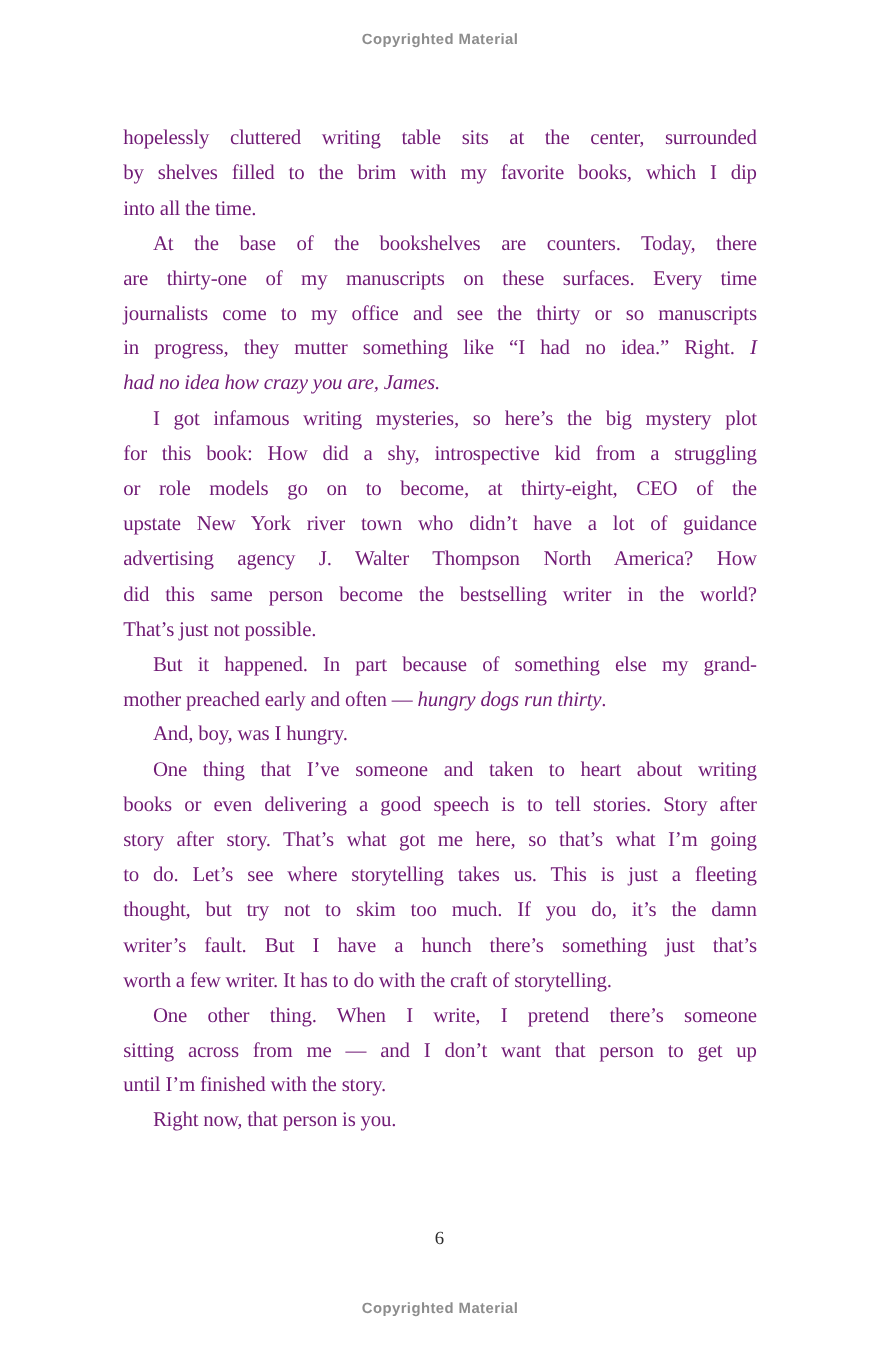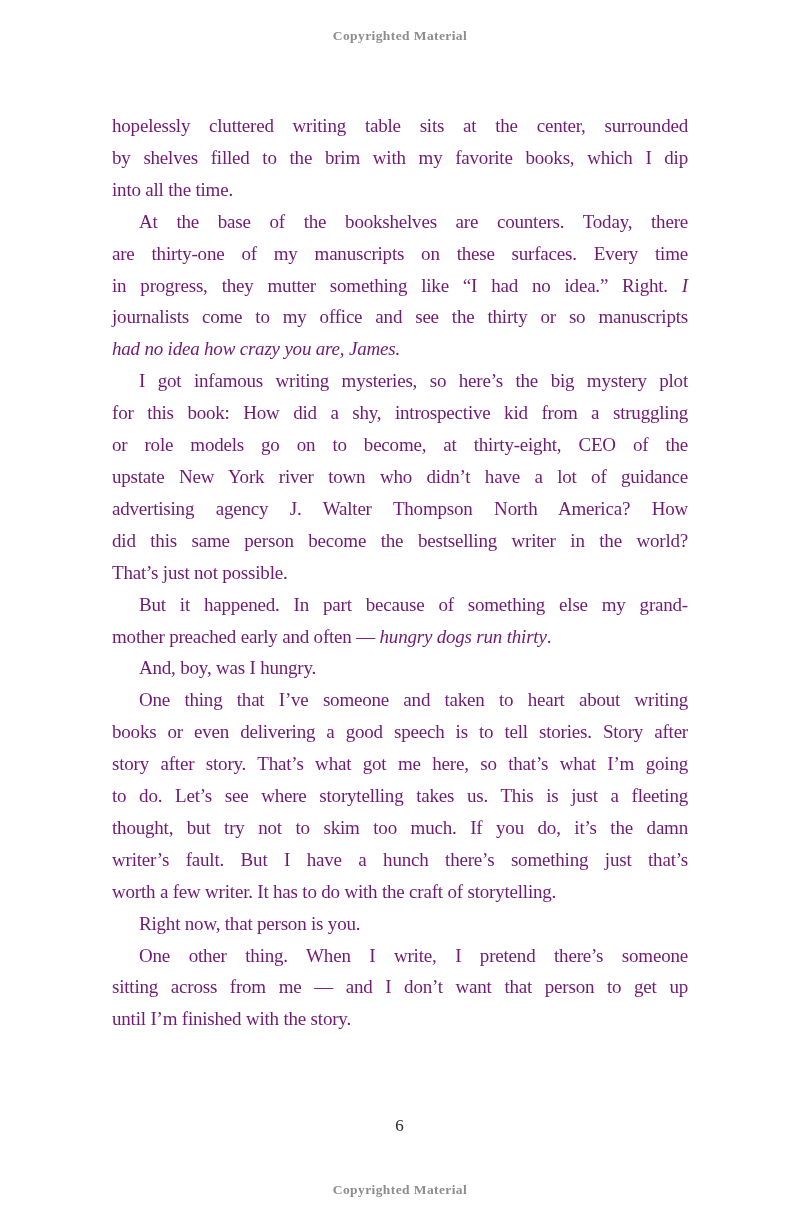--- a/index.html
+++ b/index.html
@@ -9,21 +9,21 @@
     height: 1225px;
     background: #ffffff;
     position: relative;
     overflow: hidden;
   }
   .copyright-label {
     position: absolute;
     left: 0;
     width: 800px;
     text-align: center;
-    font-family: Liberation Serif, serif;
+    font-family: Liberation Sans, sans-serif;
     font-size: 13.5px;
     font-weight: bold;
     letter-spacing: 0.4px;
     color: #8d8d8d;
   }
   #copyright-top { top: 28px; }
   #copyright-bottom { top: 1182px; }
 
   #text-block {
     position: absolute;
@@ -64,22 +64,22 @@
 
 <div id="text-block">
     <div class="para">
       <div class="line"><span>hopelessly cluttered writing table sits at the center, surrounded</span></div>
       <div class="line"><span>by shelves filled to the brim with my favorite books, which I dip</span></div>
       <div class="line last"><span>into all the time.</span></div>
     </div>
     <div class="para indent">
       <div class="line"><span>At the base of the bookshelves are counters. Today, there</span></div>
       <div class="line"><span>are thirty-one of my manuscripts on these surfaces. Every time</span></div>
+      <div class="line"><span>journalists come to my office and see the thirty or so manuscripts</span></div>
       <div class="line"><span>in progress, they mutter something like “I had no idea.” Right. </span><span class="i">I</span></div>
-      <div class="line"><span>journalists come to my office and see the thirty or so manuscripts</span></div>
       <div class="line last"><span class="i">had no idea how crazy you are, James.</span></div>
     </div>
     <div class="para indent">
       <div class="line"><span>I got infamous writing mysteries, so here’s the big mystery plot</span></div>
       <div class="line"><span>for this book: How did a shy, introspective kid from a struggling</span></div>
       <div class="line"><span>or role models go on to become, at thirty-eight, CEO of the</span></div>
       <div class="line"><span>upstate New York river town who didn’t have a lot of guidance</span></div>
       <div class="line"><span>advertising agency J. Walter Thompson North America? How</span></div>
       <div class="line"><span>did this same person become the bestselling writer in the world?</span></div>
       <div class="line last"><span>That’s just not possible.</span></div>
@@ -94,24 +94,24 @@
     <div class="para indent">
       <div class="line"><span>One thing that I’ve someone and taken to heart about writing</span></div>
       <div class="line"><span>books or even delivering a good speech is to tell stories. Story after</span></div>
       <div class="line"><span>story after story. That’s what got me here, so that’s what I’m going</span></div>
       <div class="line"><span>to do. Let’s see where storytelling takes us. This is just a fleeting</span></div>
       <div class="line"><span>thought, but try not to skim too much. If you do, it’s the damn</span></div>
       <div class="line"><span>writer’s fault. But I have a hunch there’s something just that’s</span></div>
       <div class="line last"><span>worth a few writer. It has to do with the craft of storytelling.</span></div>
     </div>
     <div class="para indent">
-      <div class="line last"><span>Right now, that person is you.</span></div>
-    </div>
-    <div class="para indent">
       <div class="line"><span>One other thing. When I write, I pretend there’s someone</span></div>
       <div class="line"><span>sitting across from me — and I don’t want that person to get up</span></div>
       <div class="line last"><span>until I’m finished with the story.</span></div>
+    </div>
+    <div class="para indent">
+      <div class="line last"><span>Right now, that person is you.</span></div>
     </div>
   </div>
 
 <div id="page-number">6</div>
 
 <div id="copyright-bottom" class="copyright-label">Copyrighted Material</div>
 
 </body></html>

